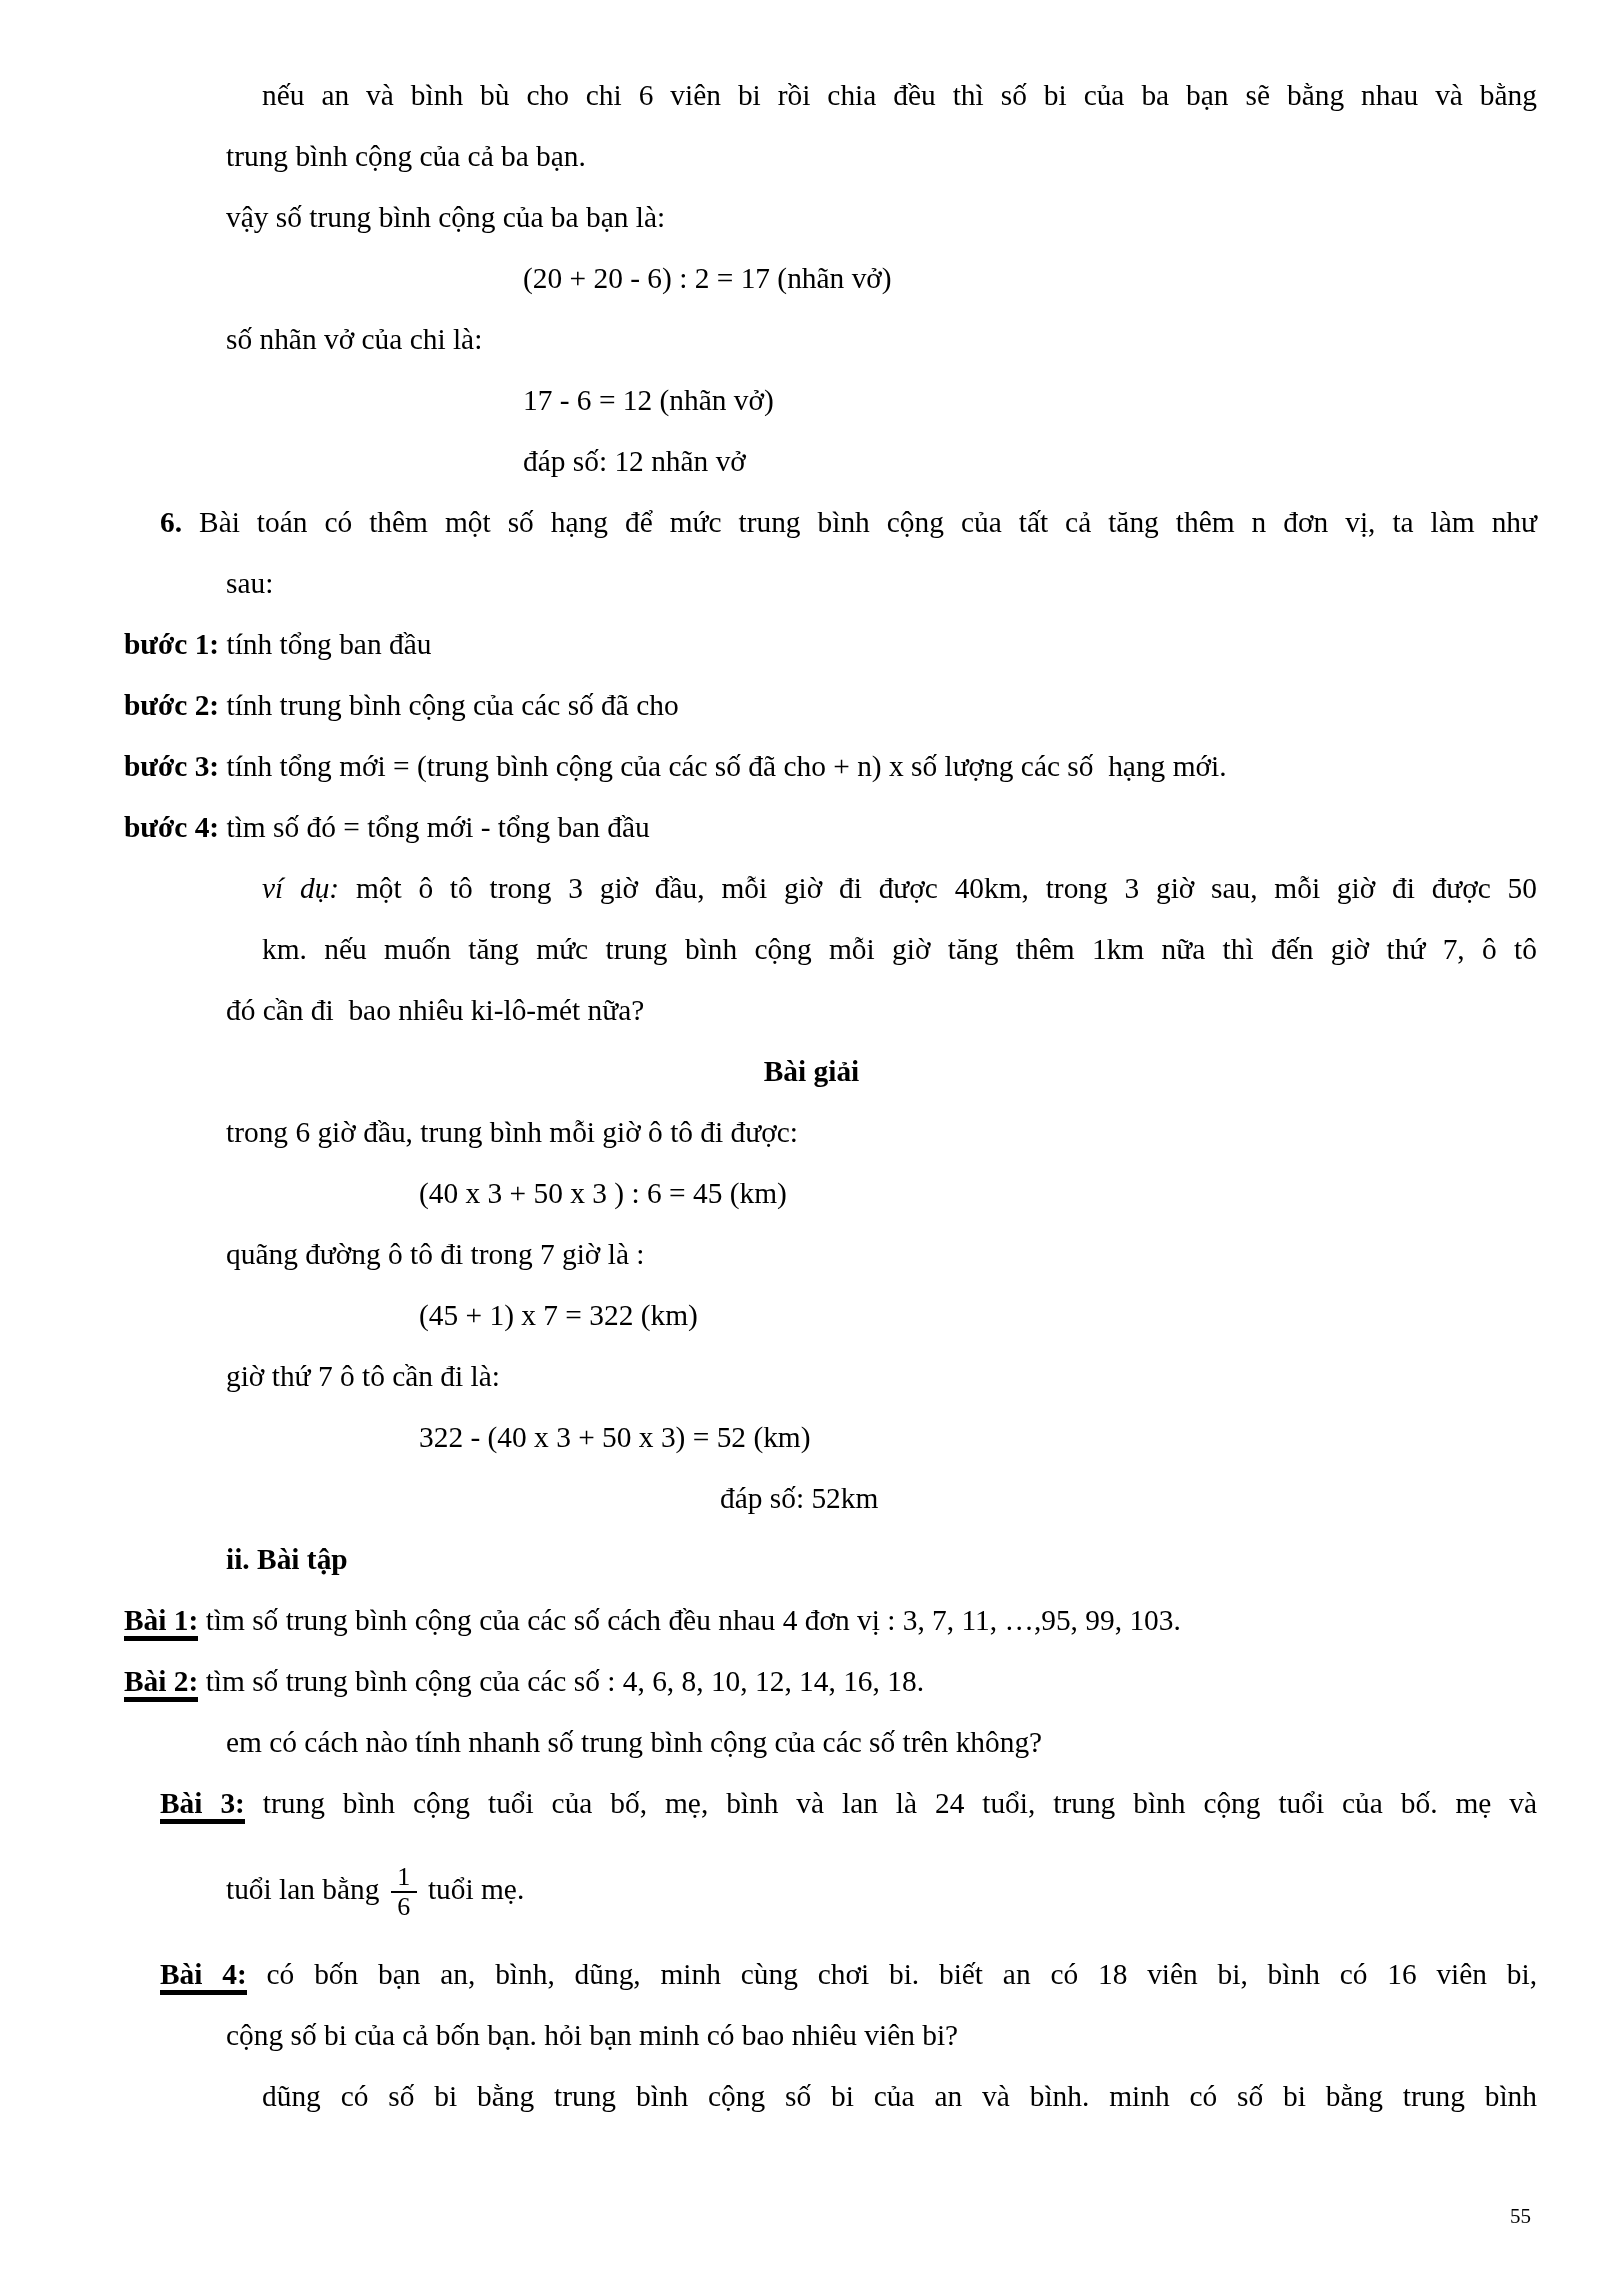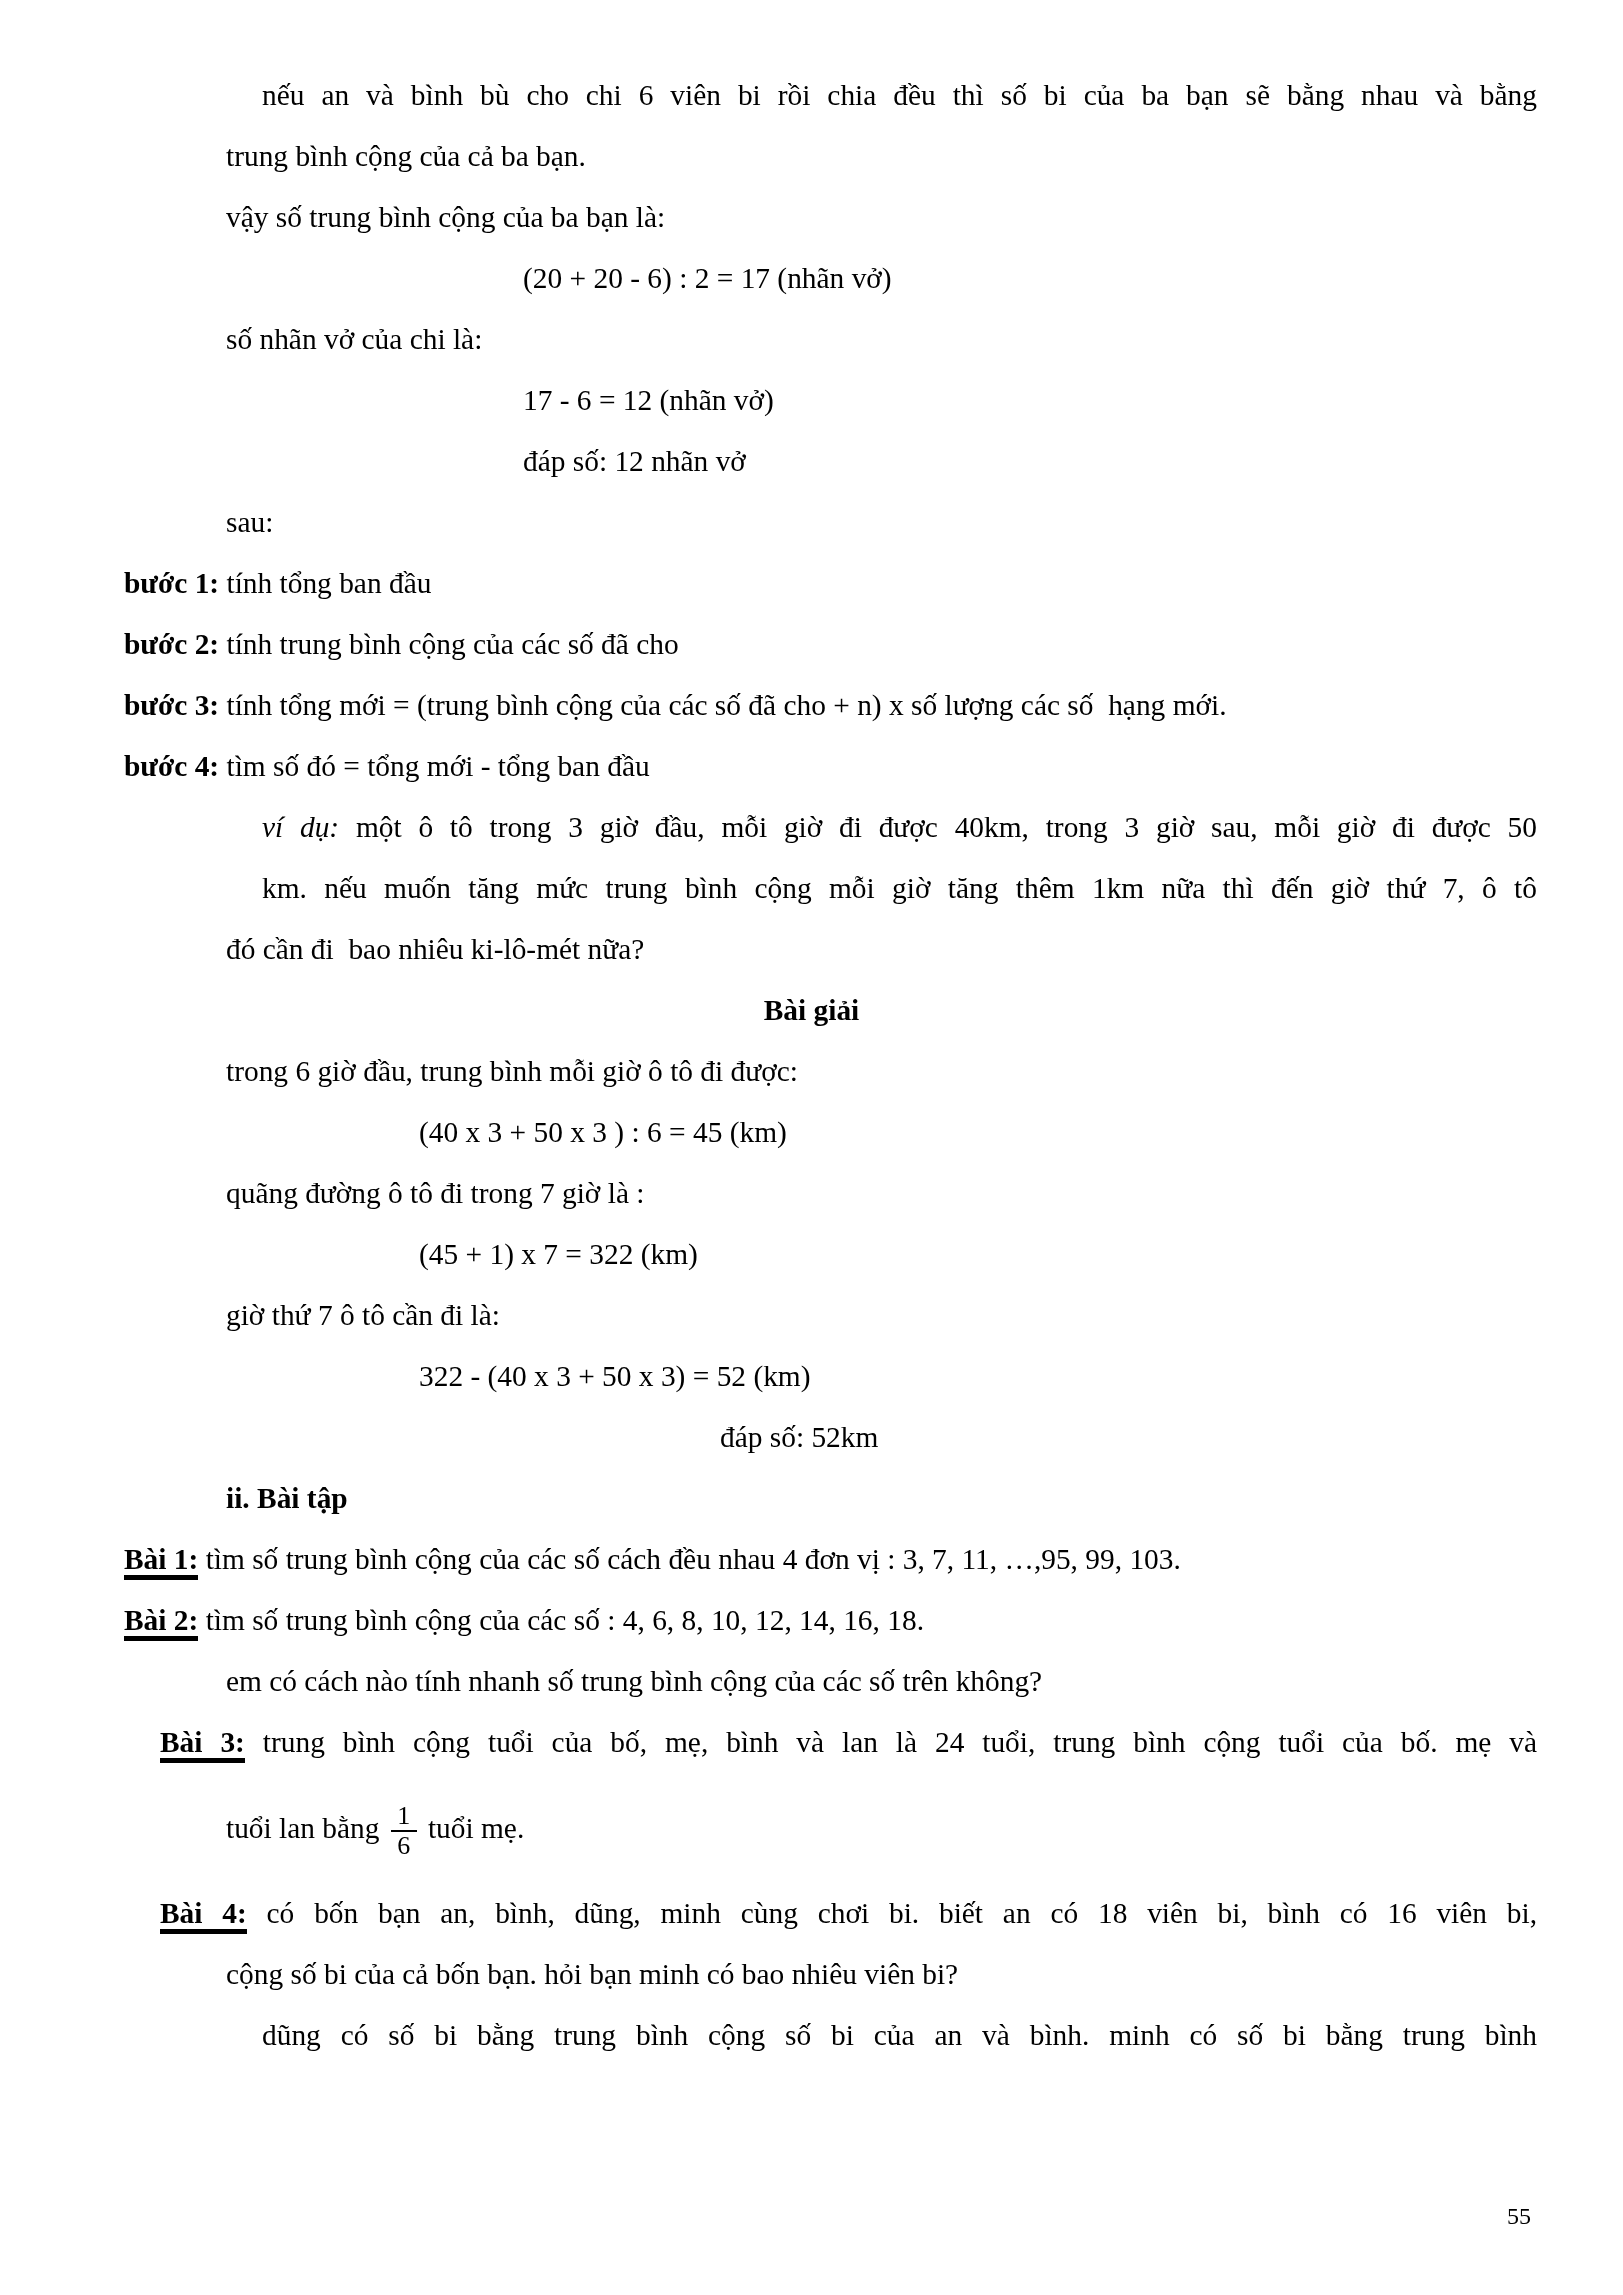--- a/index.html
+++ b/index.html
@@ -52,36 +52,37 @@
     font-size: 26px;
     line-height: 1.1;
     margin: 0 3.9px;
   }
   .frac .num, .frac .den { display: block; padding: 0 6.5px; }
   .frac .den { border-top: 2.6px solid #000; }
   .page-number {
     position: absolute;
     top: 2193px;
     right: 92px;
-    font-size: 24px;
+    font-size: 21px;
     line-height: 46px;
   }
 </style>
 </head>
 <body>
 
 <div class="page">
   <div class="content">
       <div class="line indent-body justify"><span class="seg">nếu an và bình bù cho chi 6 viên bi rồi chia đều thì số bi của ba bạn sẽ bằng nhau và bằng</span></div>
       <div class="line indent-body"><span class="seg">trung bình cộng của cả ba bạn.</span></div>
       <div class="line indent-body"><span class="seg">vậy số trung bình cộng của ba bạn là:</span></div>
       <div class="line eq-a"><span class="seg">(20 + 20 - 6) : 2 = 17 (nhãn vở)</span></div>
       <div class="line indent-body"><span class="seg">số nhãn vở của chi là:</span></div>
       <div class="line eq-a"><span class="seg">17 - 6 = 12 (nhãn vở)</span></div>
       <div class="line eq-a"><span class="seg">đáp số: 12 nhãn vở</span></div>
+      <div class="line indent-head justify"><span class="seg-b">6.</span><span class="seg"> Bài toán có thêm một số hạng để mức trung bình cộng của tất cả tăng thêm n đơn vị, ta làm như</span></div>
       <div class="line indent-body"><span class="seg">sau:</span></div>
       <div class="line indent-head"><span class="seg-b">bước 1:</span><span class="seg"> tính tổng ban đầu</span></div>
       <div class="line indent-head"><span class="seg-b">bước 2:</span><span class="seg"> tính trung bình cộng của các số đã cho</span></div>
       <div class="line indent-head"><span class="seg-b">bước 3:</span><span class="seg"> tính tổng mới = (trung bình cộng của các số đã cho + n) x số lượng các số  hạng mới.</span></div>
       <div class="line indent-head"><span class="seg-b">bước 4:</span><span class="seg"> tìm số đó = tổng mới - tổng ban đầu</span></div>
       <div class="line indent-body justify"><span class="seg-i">ví dụ:</span><span class="seg"> một ô tô trong 3 giờ đầu, mỗi giờ đi được 40km, trong 3 giờ sau, mỗi giờ đi được 50</span></div>
       <div class="line indent-body justify"><span class="seg">km. nếu muốn tăng mức trung bình cộng mỗi giờ tăng thêm 1km nữa thì đến giờ thứ 7, ô tô</span></div>
       <div class="line indent-body"><span class="seg">đó cần đi  bao nhiêu ki-lô-mét nữa?</span></div>
       <div class="line center"><span class="seg-b">Bài giải</span></div>
       <div class="line indent-body"><span class="seg">trong 6 giờ đầu, trung bình mỗi giờ ô tô đi được:</span></div>

